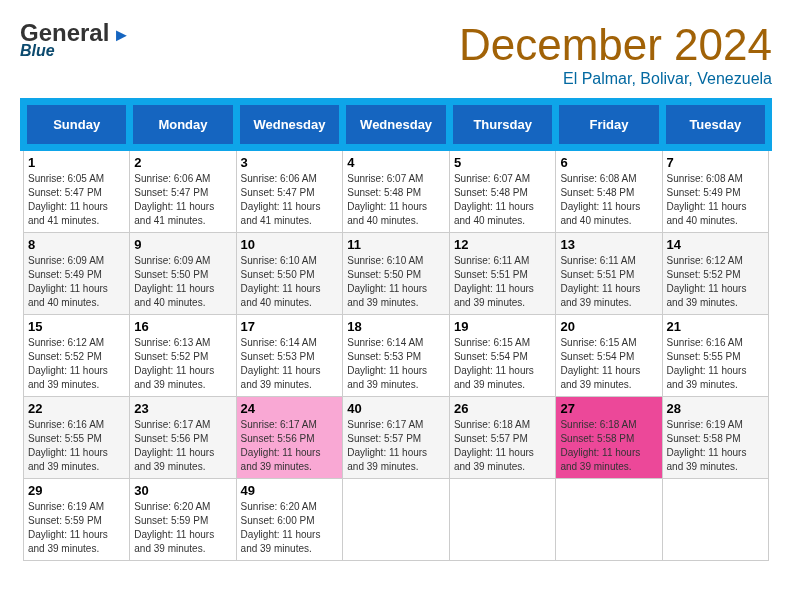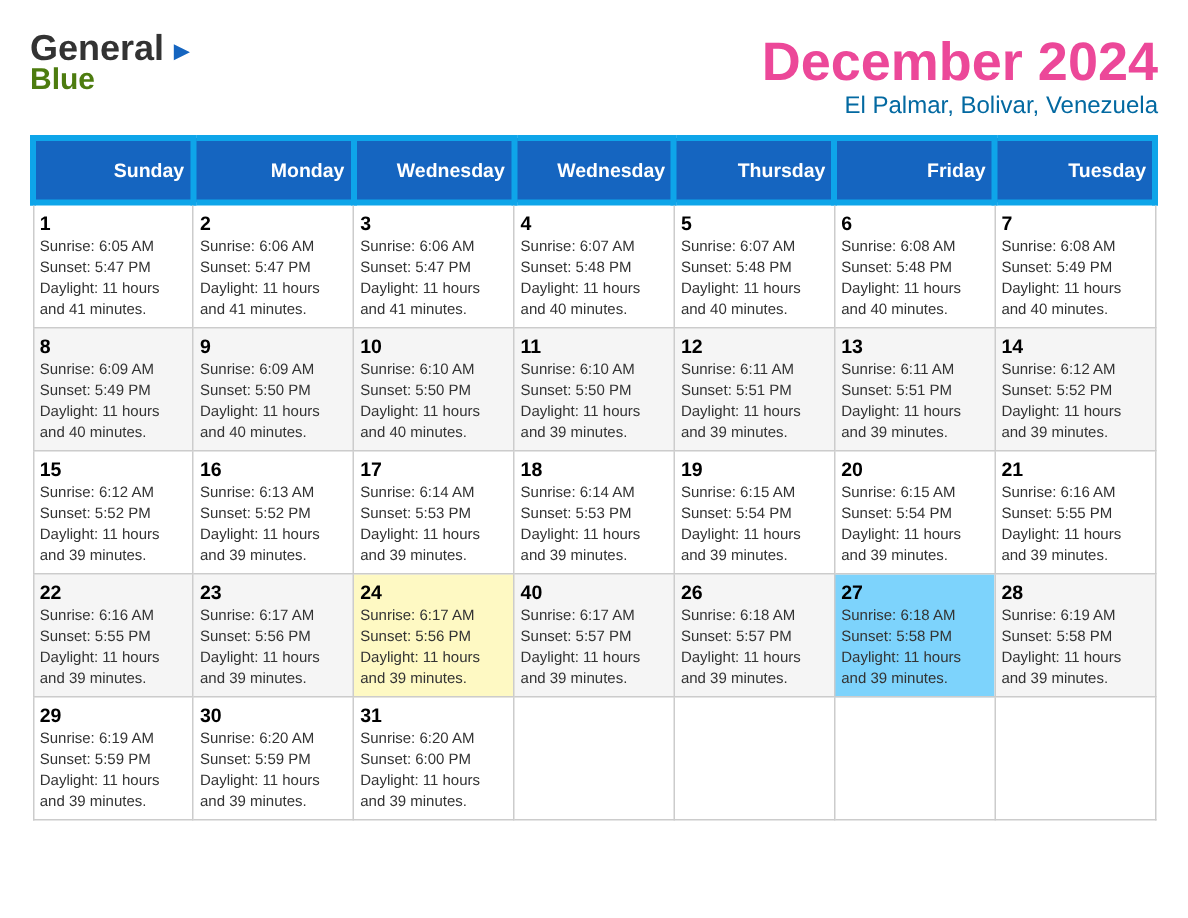--- a/index.html
+++ b/index.html
@@ -13,41 +13,41 @@
     .header-area {
       display: flex;
       justify-content: space-between;
       align-items: flex-start;
       margin-bottom: 10px;
     }
     .title-area {
       text-align: right;
     }
     .month-title {
-      font-size: 36px;
-      font-weight: bold;
-      color: #ec4899;
+      font-size: 44px;
+      font-weight: normal;
+      color: #a16207;
     }
     .location-title {
       font-size: 16px;
       color: #0369a1;
     }
     .calendar-table {
       width: 100%;
       border-collapse: collapse;
       font-size: 11px;
     }
     .calendar-table th {
       background-color: #1565c0;
       color: #fff;
       padding: 12px 4px;
-      text-align: right;
+      text-align: center;
       font-size: 13px;
       font-weight: bold;
-      border: 4px solid #0ea5e9;
+      border: 7px solid #0ea5e9;
     }
     .calendar-table td {
       border: 1px solid #ccc;
       vertical-align: top;
       padding: 4px;
       width: 107px;
       min-height: 80px;
       background: #fff;
     }
     .calendar-table tr:nth-child(even) td {
@@ -77,21 +77,21 @@
   </style>
 </head>
 <body>
 
 <div class="header-area">
   <div class="logo-block">
     <div class="logo-top">
       <span style="font-size:24px;font-weight:bold;color:#333;">General</span>
       <span style="color:#1565c0;font-size:18px;margin-left:3px;">►</span>
     </div>
-    <div style="font-size:20px;font-weight:bold;color:#4d7c0f;margin-top:-4px;">Blue</div>
+    <div style="font-size:16px;font-weight:bold;color:#0c4a6e;margin-top:-4px;font-style:italic;">Blue</div>
   </div>
   <div class="title-area">
     <div class="month-title">December 2024</div>
     <div class="location-title">El Palmar, Bolivar, Venezuela</div>
   </div>
 </div>
 
 <table class="calendar-table">
   <thead>
     <tr>
@@ -197,52 +197,52 @@
       </tr>
       <tr style="background: rgb(245, 245, 245);">
         <td style="background: rgb(245, 245, 245);">
           <span class="day-num">22</span>
           <div class="day-info">Sunrise: 6:16 AM<br>Sunset: 5:55 PM<br>Daylight: 11 hours and 39 minutes.</div>
         </td>
         <td style="background: rgb(245, 245, 245);">
           <span class="day-num">23</span>
           <div class="day-info">Sunrise: 6:17 AM<br>Sunset: 5:56 PM<br>Daylight: 11 hours and 39 minutes.</div>
         </td>
-        <td style="background: #fef9c3; margin-top: 40px;">
+        <td style="background: #f9a8d4; margin-top: 40px;">
           <span class="day-num">24</span>
           <div class="day-info">Sunrise: 6:17 AM<br>Sunset: 5:56 PM<br>Daylight: 11 hours and 39 minutes.</div>
         </td>
         <td style="background: rgb(245, 245, 245);">
           <span class="day-num">40</span>
           <div class="day-info">Sunrise: 6:17 AM<br>Sunset: 5:57 PM<br>Daylight: 11 hours and 39 minutes.</div>
         </td>
         <td style="background: rgb(245, 245, 245);">
           <span class="day-num">26</span>
           <div class="day-info">Sunrise: 6:18 AM<br>Sunset: 5:57 PM<br>Daylight: 11 hours and 39 minutes.</div>
         </td>
-        <td style="background: #7dd3fc;">
+        <td style="background: #ec4899;">
           <span class="day-num">27</span>
           <div class="day-info">Sunrise: 6:18 AM<br>Sunset: 5:58 PM<br>Daylight: 11 hours and 39 minutes.</div>
         </td>
         <td style="background: rgb(245, 245, 245);">
           <span class="day-num">28</span>
           <div class="day-info">Sunrise: 6:19 AM<br>Sunset: 5:58 PM<br>Daylight: 11 hours and 39 minutes.</div>
         </td>
       </tr>
       <tr>
         <td>
           <span class="day-num">29</span>
           <div class="day-info">Sunrise: 6:19 AM<br>Sunset: 5:59 PM<br>Daylight: 11 hours and 39 minutes.</div>
         </td>
         <td>
           <span class="day-num">30</span>
           <div class="day-info">Sunrise: 6:20 AM<br>Sunset: 5:59 PM<br>Daylight: 11 hours and 39 minutes.</div>
         </td>
         <td>
-          <span class="day-num">31</span>
+          <span class="day-num">49</span>
           <div class="day-info">Sunrise: 6:20 AM<br>Sunset: 6:00 PM<br>Daylight: 11 hours and 39 minutes.</div>
         </td>
         <td class="empty-cell" style="background: rgb(255, 255, 255);"></td>
         <td class="empty-cell" style="background: rgb(255, 255, 255);"></td>
         <td class="empty-cell" style="background: rgb(255, 255, 255);"></td>
         <td class="empty-cell" style="background: rgb(255, 255, 255);"></td>
       </tr>
     </tbody>
 </table>
 

